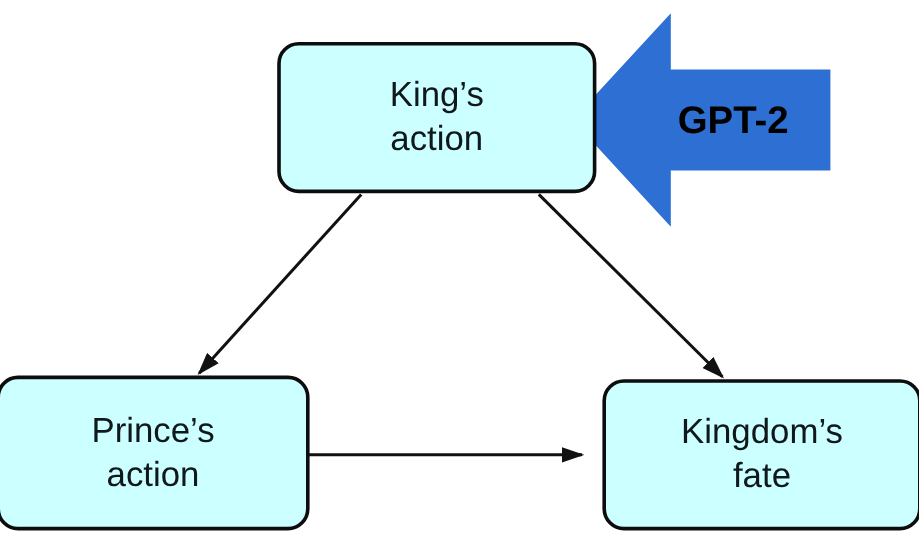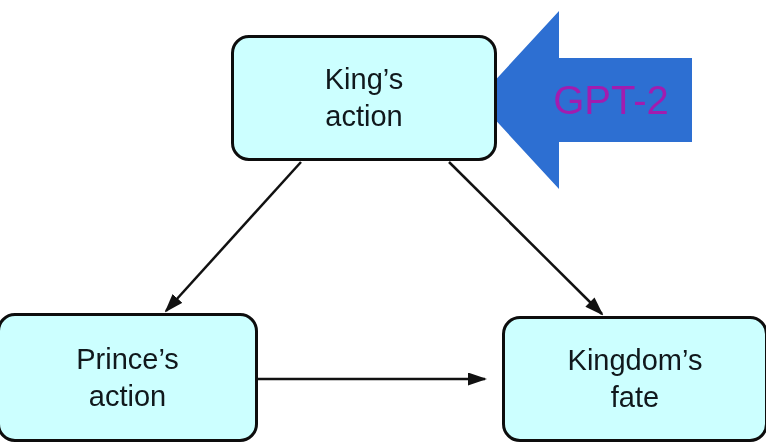--- a/index.html
+++ b/index.html
@@ -44,23 +44,23 @@
   .node-princes-action { left: -3px;  top: 313px; width: 261px; height: 129px; }
   .node-kingdoms-fate  { left: 487px; top: 316px; width: 266px; height: 126px; margin-left: 15px; }
   .gpt2-label {
     position: absolute;
     left: 548px;
     top: 79px;
     width: 126px;
     height: 42px;
     line-height: 42px;
     text-align: center;
-    font-size: 40px;
-    font-weight: normal;
-    color: #a21caf;
+    font-size: 32px;
+    font-weight: bold;
+    color: #000000;
   }
 </style>
 </head>
 <body>
 
 <div class="canvas">
 
   <svg class="edges-layer" viewBox="0 0 766 447" xmlns="http://www.w3.org/2000/svg">
     <defs>
       <marker id="arrowhead" markerUnits="userSpaceOnUse" markerWidth="19" markerHeight="13" refX="17" refY="6.5" orient="auto">

